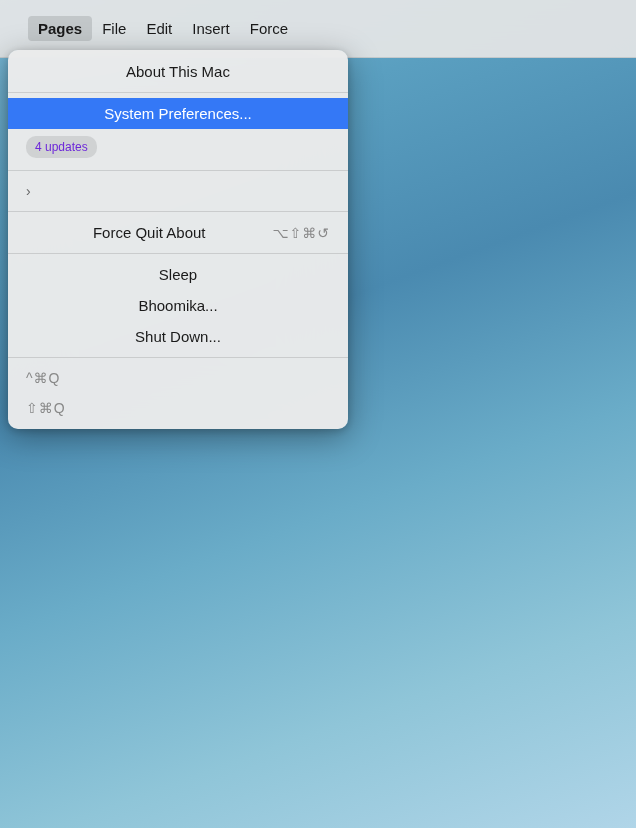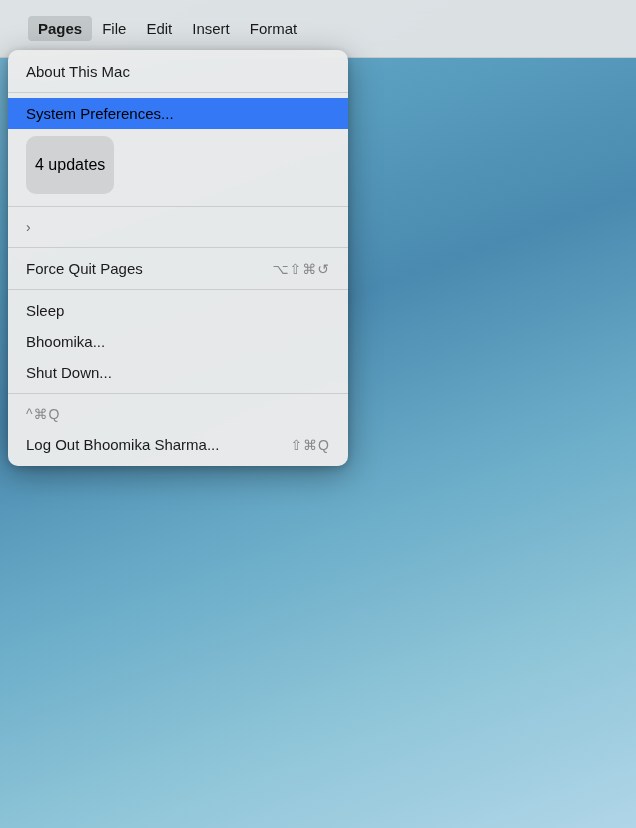--- a/index.html
+++ b/index.html
@@ -66,54 +66,55 @@
       top: 50px;
       left: 8px;
       width: 340px;
       background: rgba(235, 235, 235, 0.97);
       backdrop-filter: blur(30px);
       border-radius: 10px;
       box-shadow: 0 8px 32px rgba(0,0,0,0.35), 0 2px 8px rgba(0,0,0,0.2);
       z-index: 200;
       padding: 6px 0;
       overflow: hidden;
+      text-align: center;
     }
 
     .menu-item {
       display: flex;
       align-items: center;
       justify-content: space-between;
       padding: 7px 18px;
       font-size: 15px;
       color: #1a1a1a;
       cursor: pointer;
       min-height: 30px;
       position: relative;
     }
 
     .menu-item.highlighted {
       background: #3478f6;
-      color: #000000;
+      color: #ffffff;
     }
 
     .menu-item-label {
       flex: 1;
     }
 
     .menu-item-shortcut {
       color: #888;
       font-size: 14px;
       letter-spacing: 1px;
     }
 
     .menu-item-badge {
       background: rgba(140,140,140,0.25);
-      color: #000000;
-      font-size: 16px;
-      padding: 20px 9px;
+      color: #6d28d9;
+      font-size: 12px;
+      padding: 4px 9px;
       border-radius: 10px;
       font-weight: 500;
     }
 
     .menu-item-arrow {
       color: #666;
       font-size: 14px;
     }
 
     .menu-separator {
@@ -126,21 +127,21 @@
 <body>
 
 <div class="desktop-bg"></div>
 
 <div class="menubar">
   <div class="menubar-apple"></div>
   <div class="menubar-item bold active">Pages</div>
   <div class="menubar-item">File</div>
   <div class="menubar-item">Edit</div>
   <div class="menubar-item">Insert</div>
-  <div class="menubar-item">Format</div>
+  <div class="menubar-item">Force</div>
 </div>
 
 <div class="dropdown-menu">
 
   <div class="menu-item">
     <span class="menu-item-label">About This Mac</span>
   </div>
 
   <div class="menu-separator"></div>
 
@@ -154,21 +155,21 @@
 
   <div class="menu-separator"></div>
 
   <div class="menu-item">
     <span class="menu-item-arrow">›</span>
   </div>
 
   <div class="menu-separator"></div>
 
   <div class="menu-item">
-    <span class="menu-item-label">Force Quit Pages</span>
+    <span class="menu-item-label">Force Quit About</span>
     <span class="menu-item-shortcut">⌥⇧⌘↺</span>
   </div>
 
   <div class="menu-separator"></div>
 
   <div class="menu-item">
     <span class="menu-item-label">Sleep</span>
   </div>
 
   <div class="menu-item">
@@ -179,17 +180,16 @@
     <span class="menu-item-label">Shut Down...</span>
   </div>
 
   <div class="menu-separator"></div>
 
   <div class="menu-item">
     <span class="menu-item-shortcut">^⌘Q</span>
   </div>
 
   <div class="menu-item">
-    <span class="menu-item-label">Log Out Bhoomika Sharma...</span>
     <span class="menu-item-shortcut">⇧⌘Q</span>
   </div>
 
 </div>
 
 </body></html>

